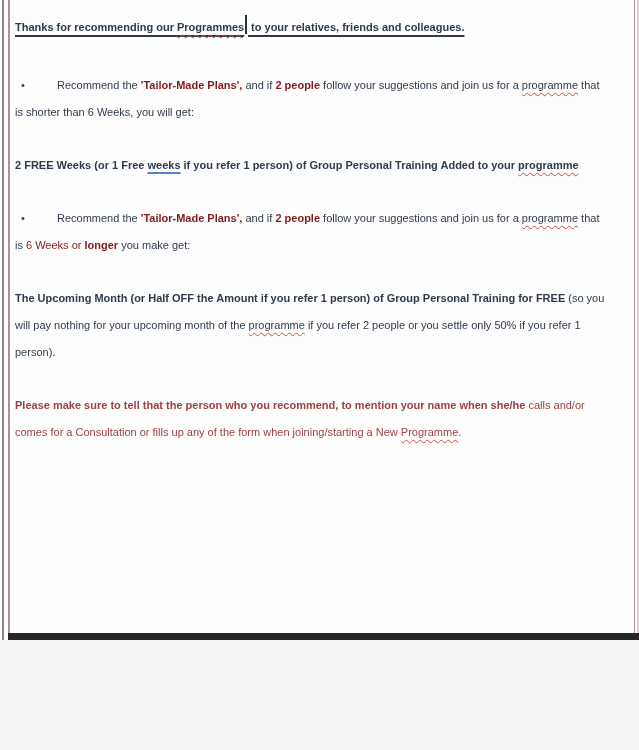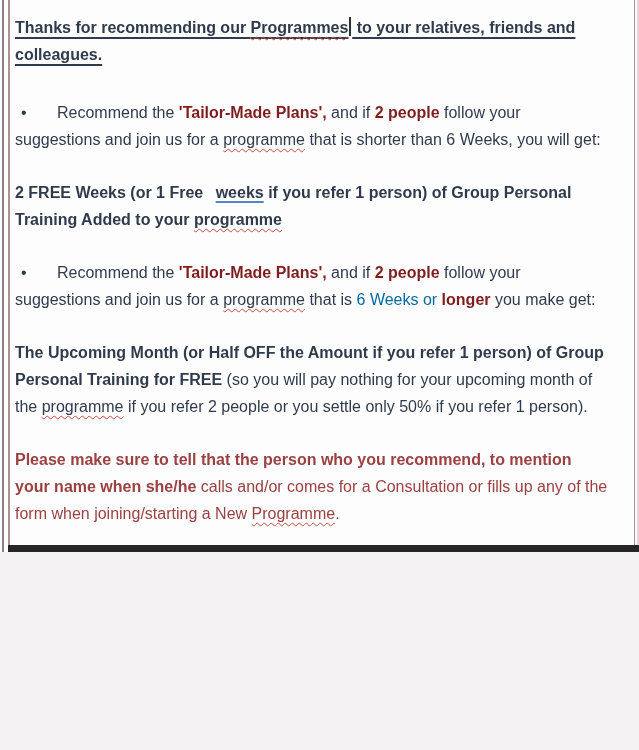--- a/index.html
+++ b/index.html
@@ -1,22 +1,22 @@
 <!DOCTYPE html>
 <html><head>
 <meta charset="utf-8">
 <style>
   html,body{margin:0;padding:0;background:#f4f2f2;}
   .page{
     position:relative;
-    width:639px;height:552px;
+    width:639px;height:640px;
     background:#fdfdfd;
     overflow:hidden;
     font-family:"Liberation Sans","DejaVu Sans",sans-serif;
-    font-size:16px;
+    font-size:11px;
     line-height:27px;
     color:#2f3b4d;
     box-sizing:border-box;
   }
   .vline{position:absolute;top:0;bottom:0;width:1.5px;}
   .vline.left-outer{left:2px;background:#8a8286;}
   .vline.left-inner{left:8px;background:#b39090;}
   .vline.right-inner{right:4px;background:#b39090;}
   .vline.right-outer{right:0.5px;background:#e2d4d4;}
   .bottom-bar{position:absolute;left:8px;right:0;bottom:0;height:7px;background:#262626;}
@@ -27,41 +27,40 @@
     text-decoration:underline;
     text-decoration-color:#2f3b4d;
     text-underline-offset:4px;
     text-decoration-thickness:1.5px;
     margin-bottom:31px;
   }
   .b{font-weight:bold;}
   .bold-para{font-weight:bold;}
   .brick-b{color:#7f1d1d;font-weight:bold;}
   .brick-para{color:#9c4141;}
-  .green{color:#0369a1;}
+  .green{color:#7f1d1d;}
   .green-b{color:#7f1d1d;font-weight:bold;}
   .wavy{
     text-decoration-line:underline;
     text-decoration-style:wavy;
     text-decoration-color:#cf4a44;
     text-decoration-thickness:1px;
     text-underline-offset:3px;
     text-decoration-skip-ink:none;
   }
   .title .wavy{
     
     text-decoration-line:underline;
   }
   .blue-u{
     text-decoration-line:underline;
     text-decoration-color:#4f86c6;
     text-decoration-thickness:2px;
     text-underline-offset:3px;
     text-decoration-skip-ink:none;
-    margin-left:8px;
   }
   .bullet{display:inline-block;width:42px;padding-left:6px;box-sizing:border-box;}
   .caret{
     display:inline-block;width:1.8px;height:19px;
     background:#2b2f36;vertical-align:-3px;margin:0 1px;
   }
 </style>
 </head>
 <body>
 

